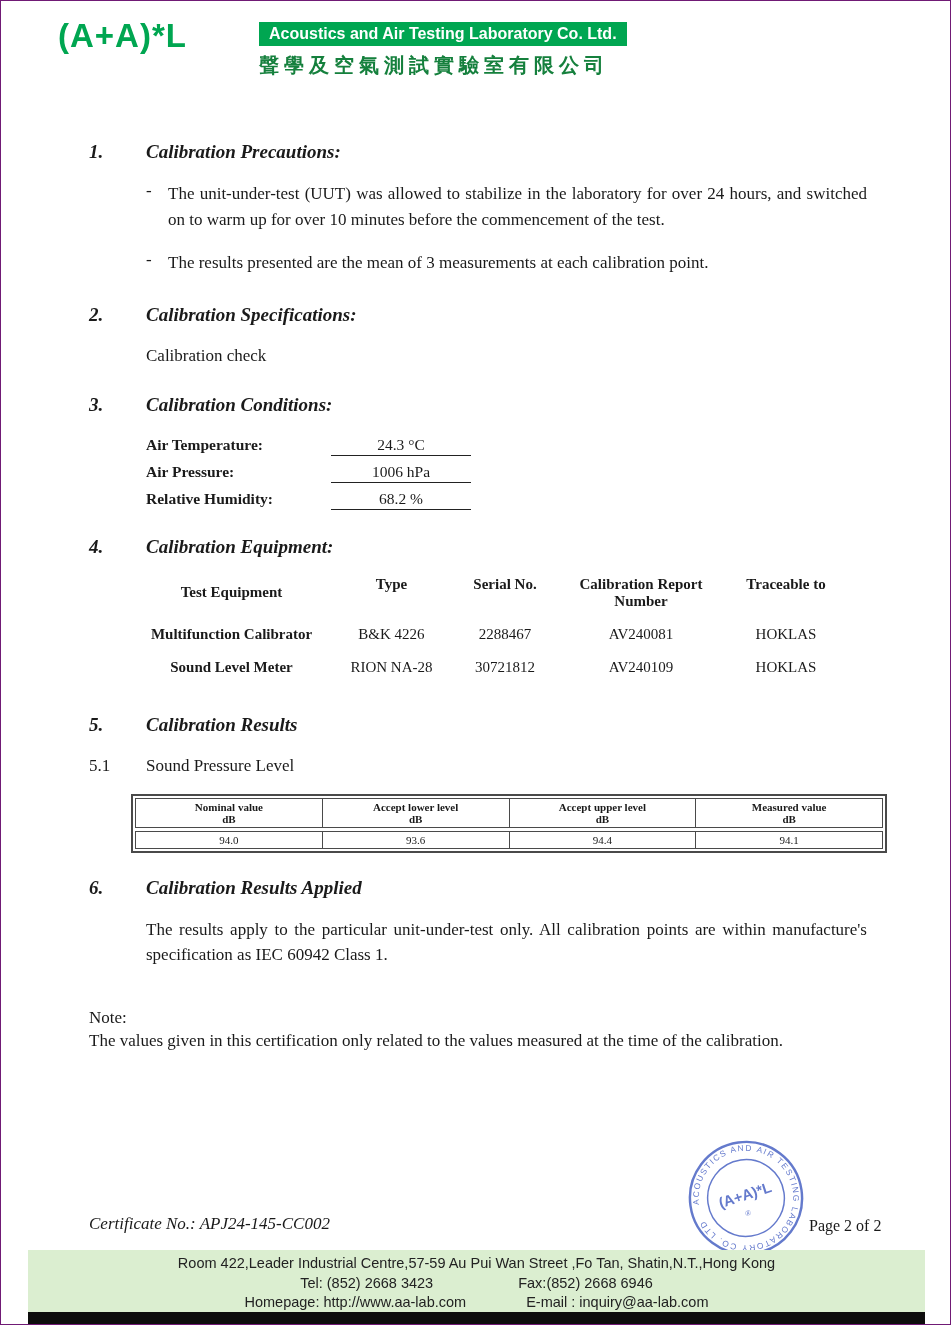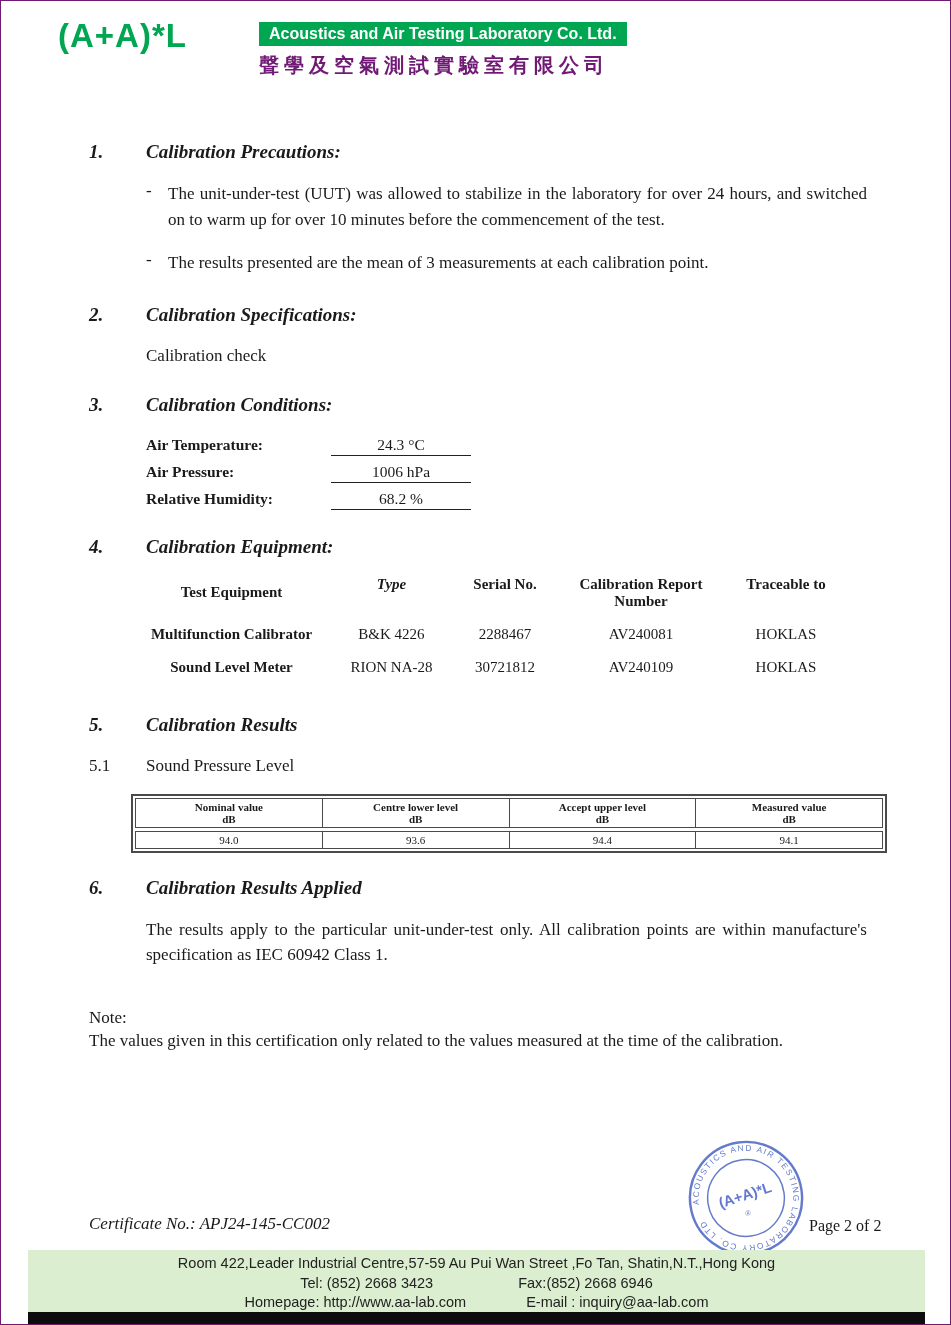--- a/index.html
+++ b/index.html
@@ -19,21 +19,21 @@
   .hdr-right { position:absolute; left:258px; top:21px; }
   .hdr-row { display:flex; align-items:flex-end; }
   .banner {
     background:#00a651; color:#ffffff; font-family:"Liberation Sans", sans-serif;
     font-weight:bold; font-size:16px; padding:3px 10px; white-space:nowrap;
   }
   .bars { display:flex; align-items:stretch; margin-left:7px; }
   .bars span { display:inline-block; background:#00a651; margin-right:5px; }
   .b1{width:20px;} .b2{width:11px;} .b3{width:11px;} .b4{width:6px;} .b5{width:3px;} .b6{width:3px;} .b7{width:3px;}
   .chinese {
-    margin-top:6px; color:#701a75; font-size:20px; letter-spacing:5px;
+    margin-top:6px; color:#15803d; font-size:20px; letter-spacing:5px;
     font-weight:600; font-family:"Liberation Sans", sans-serif;
   }
 
   
   .doc-body { position:absolute; left:88px; top:140px; width:778px; }
   .sec { display:flex; align-items:baseline; }
   .sec-num { width:57px; flex:0 0 57px; font-weight:bold; font-style:italic; font-size:19px; }
   .sec-title { font-weight:bold; font-style:italic; font-size:19px; }
   .bullet { display:flex; margin-left:57px; margin-top:18px; }
   .bullet .dash { width:22px; flex:0 0 22px; font-size:17px; }
@@ -50,21 +50,21 @@
   .cond-row { display:flex; align-items:baseline; margin-bottom:7px; }
   .cond-label { width:185px; flex:0 0 185px; font-weight:bold; font-size:15.5px; }
   .cond-value { width:140px; text-align:center; border-bottom:1px solid #222; font-size:15.5px; padding-bottom:1px; }
 
   
   .equip { margin-left:40px; margin-top:16px; border-collapse:collapse; width:722px; }
   .equip th { font-weight:bold; font-size:15px; text-align:center; vertical-align:top; padding:2px 4px; }
   .equip th.mid { vertical-align:middle; }
   .equip td { font-size:15px; text-align:center; padding:14px 4px 2px 4px; }
   .equip td.bold { font-weight:bold; }
-  .c-equipname{width:205px;} .c-type{width:115px;font-style:italic;} .c-serial{width:112px;} .c-report{width:160px;} .c-trace{width:130px;}
+  .c-equipname{width:205px;} .c-type{width:115px;} .c-serial{width:112px;} .c-report{width:160px;} .c-trace{width:130px;}
 
   
   .subsec { display:flex; align-items:baseline; margin-top:20px; }
   .subsec-num { width:57px; flex:0 0 57px; font-size:17px; }
   .subsec-title { font-size:17px; }
 
   
   .results-wrap { margin-left:42px; margin-top:18px; width:756px; border:2px solid #4a4a4a; padding:2px; background:#fff; }
   table.results { width:100%; border-collapse:collapse; table-layout:fixed; }
   .results th, .results td { border:1px solid #4a4a4a; text-align:center; padding:2px 4px; font-size:11px; }
@@ -195,21 +195,21 @@
     </div>
     <div class="results-wrap">
       <table class="results">
         <tbody>
             <tr>
           <th>
             <div>Nominal value</div>
             <div>dB</div>
           </th>
           <th>
-            <div>Centre lower level</div>
+            <div>Accept lower level</div>
             <div>dB</div>
           </th>
           <th>
             <div>Accept upper level</div>
             <div>dB</div>
           </th>
           <th>
             <div>Measured value</div>
             <div>dB</div>
           </th>

